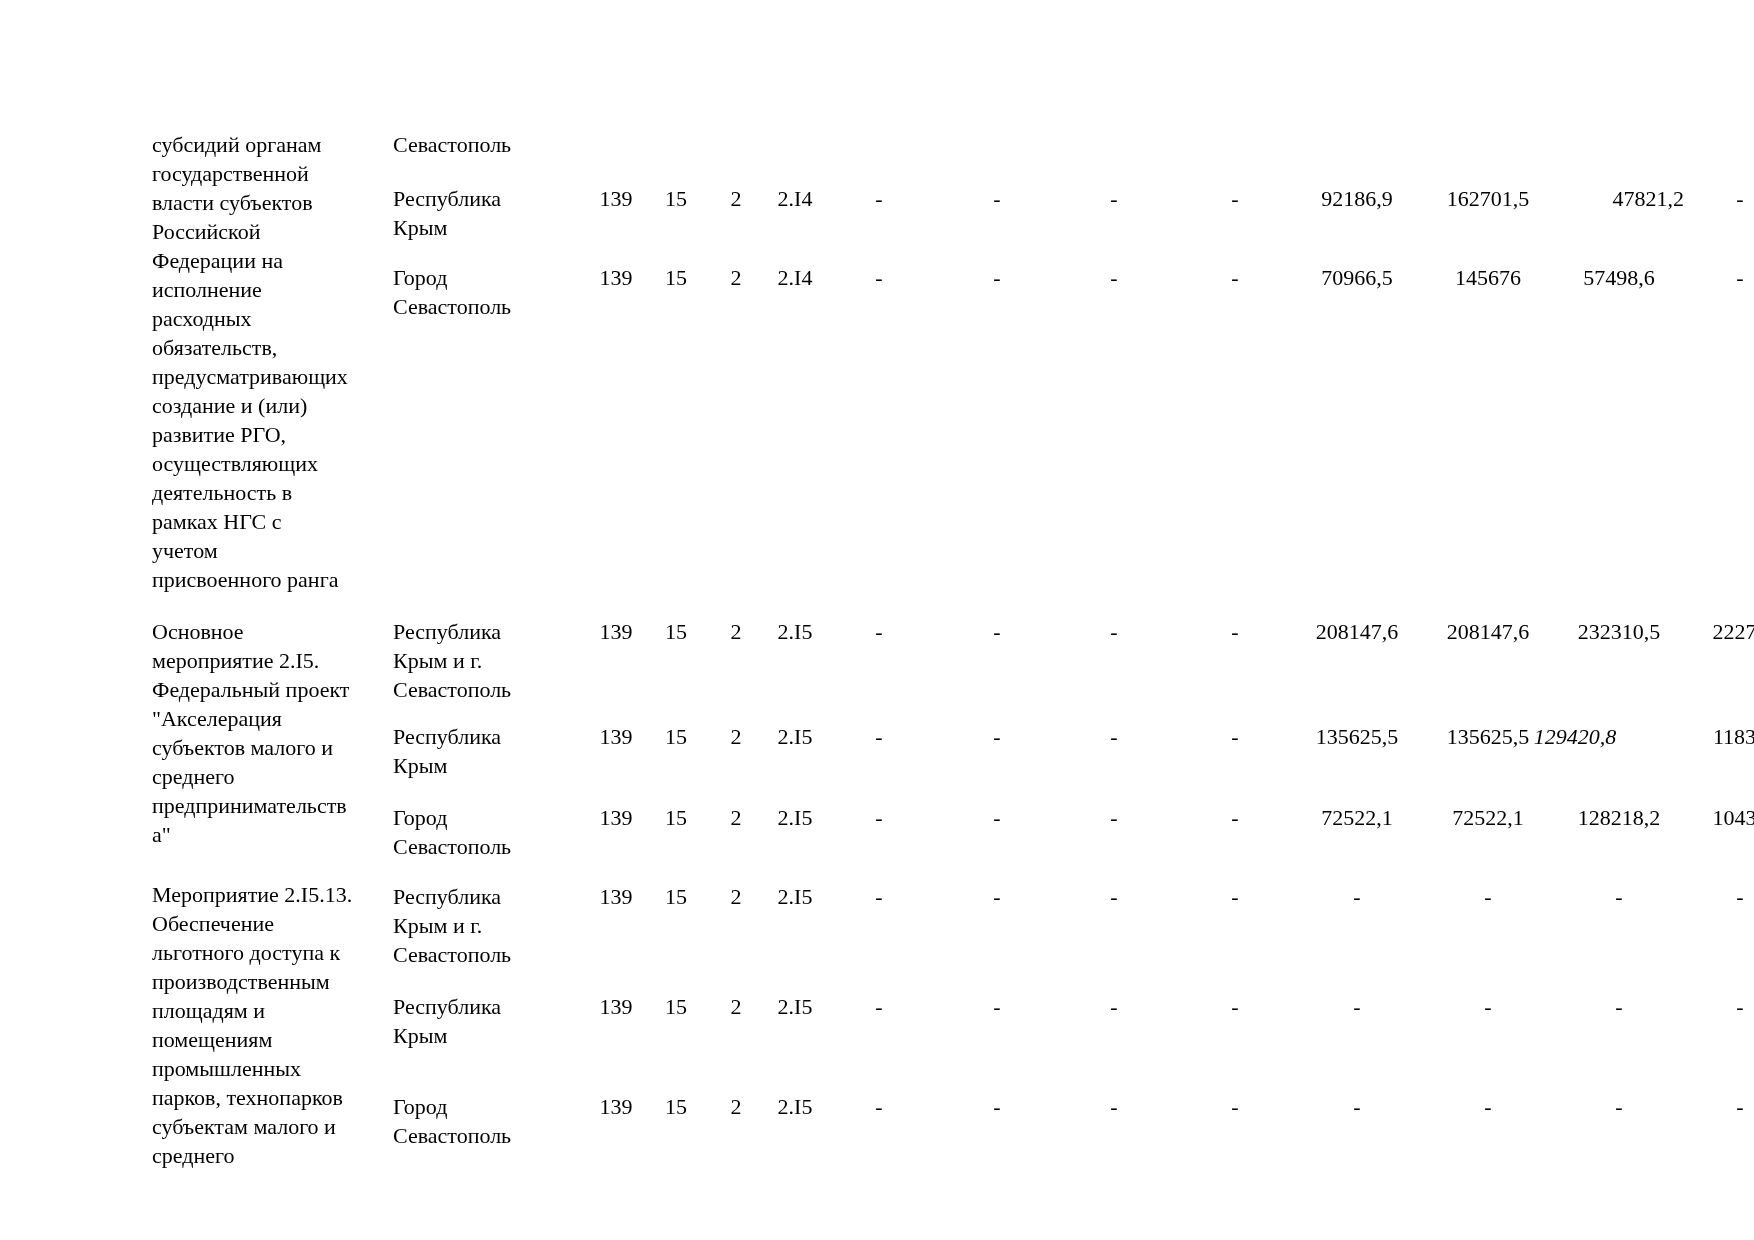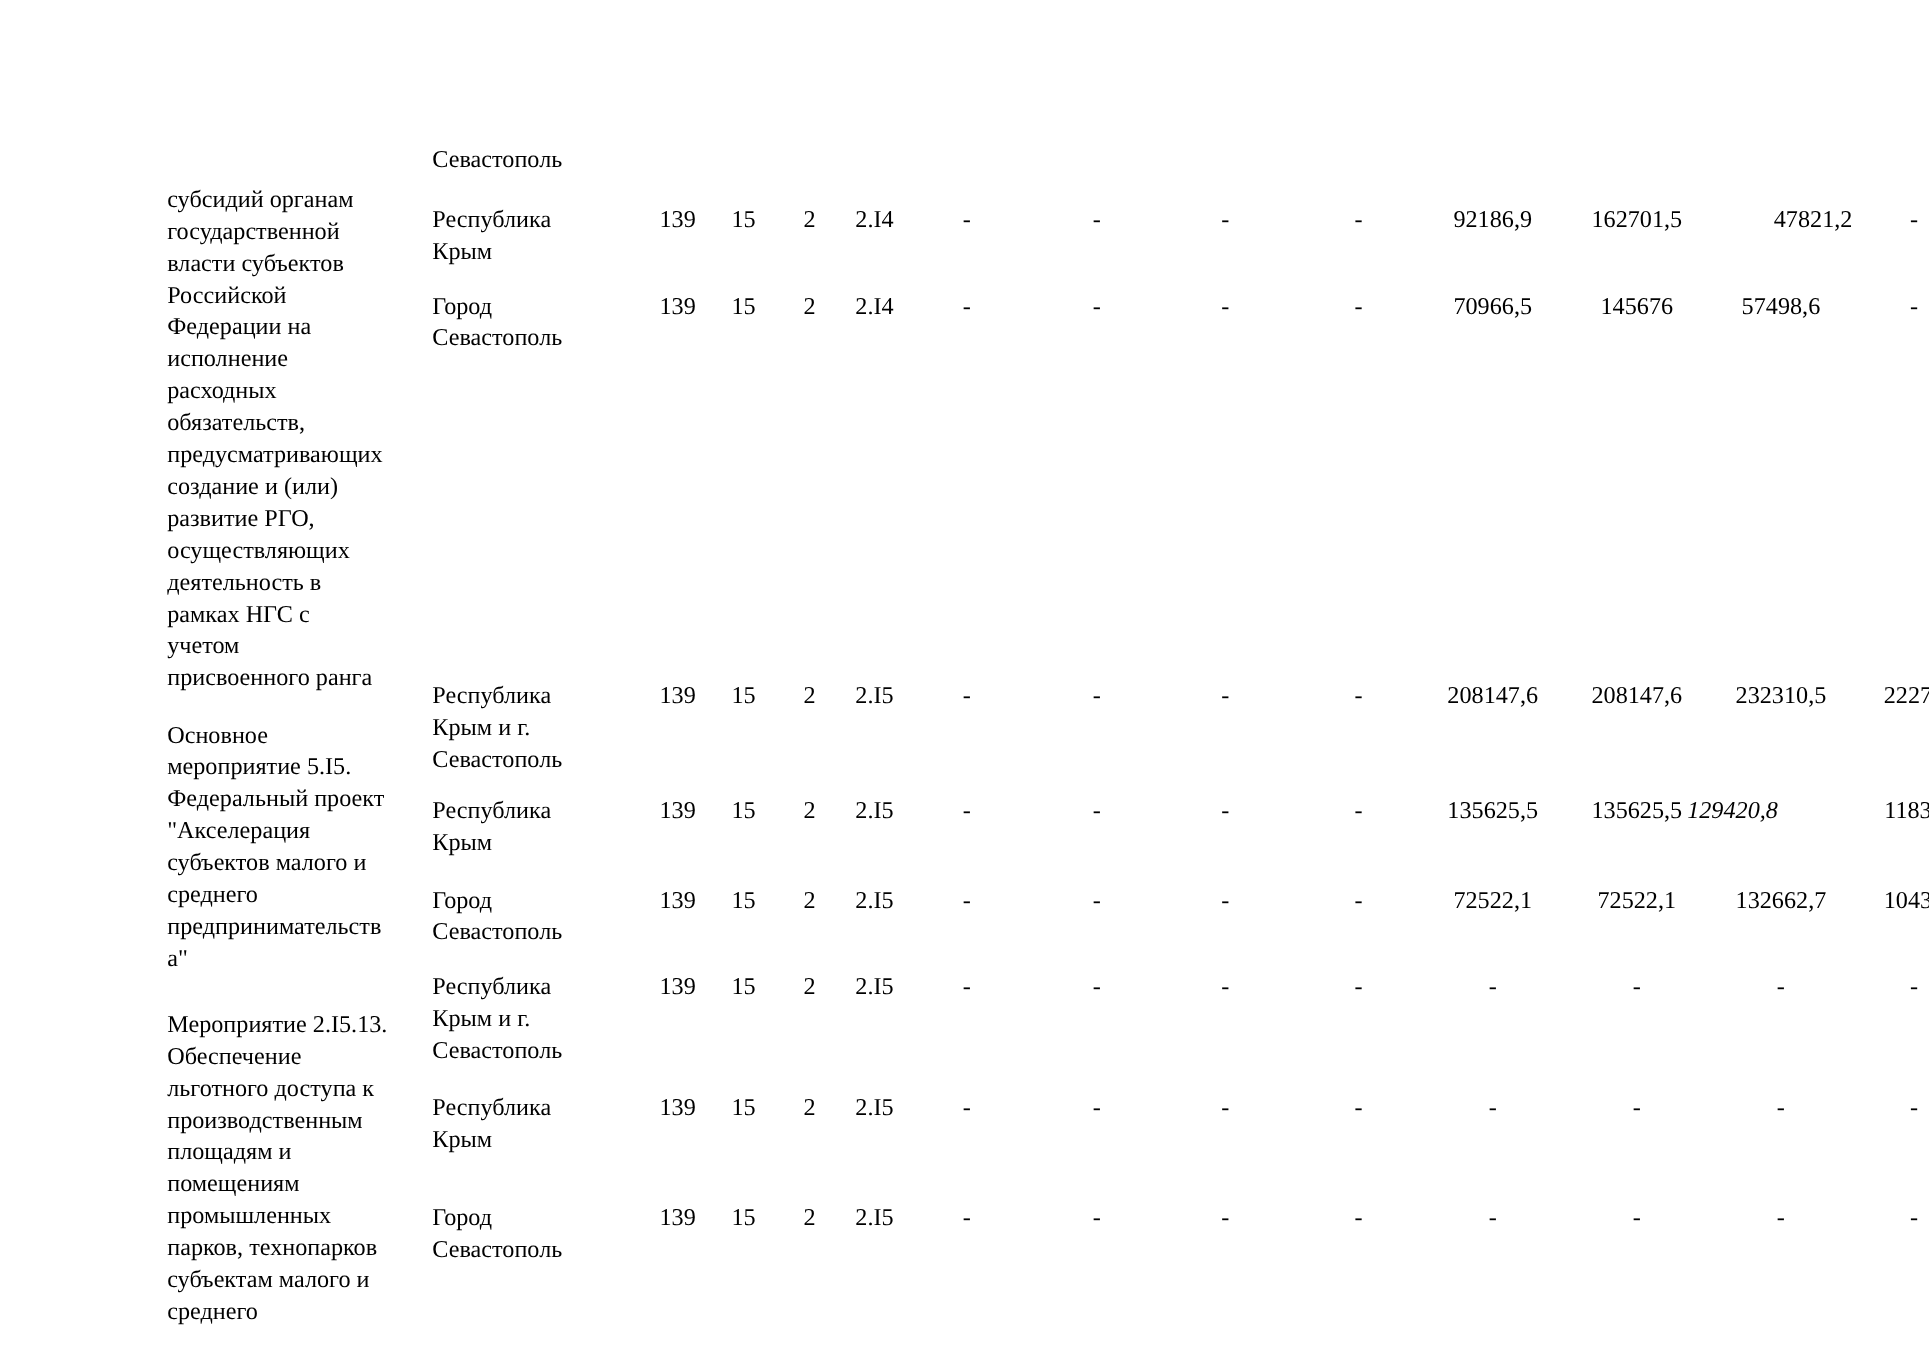--- a/index.html
+++ b/index.html
@@ -17,21 +17,20 @@
     font-family: "Liberation Serif", "DejaVu Serif", serif;
     font-size: 22px;
     line-height: 29px;
   }
   .para {
     position: absolute;
     left: 152px;
     width: 232px;
     white-space: pre-line;
     text-align: left;
-    margin-top: 36px;
   }
   .row {
     position: absolute;
     left: 0;
     width: 100%;
   }
   .cell {
     position: absolute;
     top: 0;
   }
@@ -62,21 +61,21 @@
 обязательств,
 предусматривающих
 создание и (или)
 развитие РГО,
 осуществляющих
 деятельность в
 рамках НГС с
 учетом
 присвоенного ранга</div>
       <div class="para" style="top: 617px;">Основное
-мероприятие 5.I5.
+мероприятие 2.I5.
 Федеральный проект
 "Акселерация
 субъектов малого и
 среднего
 предпринимательств
 а"</div>
       <div class="para" style="top: 880px;">Мероприятие 2.I5.13.
 Обеспечение
 льготного доступа к
 производственным
@@ -162,21 +161,21 @@
         <div class="cell value" style="left: 551px;">139</div>
         <div class="cell value" style="left: 611px;">15</div>
         <div class="cell value" style="left: 671px;">2</div>
         <div class="cell value" style="left: 730px;">2.I5</div>
         <div class="cell value" style="left: 814px;">-</div>
         <div class="cell value" style="left: 932px;">-</div>
         <div class="cell value" style="left: 1049px;">-</div>
         <div class="cell value" style="left: 1170px;">-</div>
         <div class="cell value" style="left: 1292px;">72522,1</div>
         <div class="cell value" style="left: 1423px;">72522,1</div>
-        <div class="cell value" style="left: 1554px;">132662,7</div>
+        <div class="cell value" style="left: 1554px;">128218,2</div>
         <div class="cell value" style="left: 1675px;">10438</div>
       </div>
       <div class="row" style="top: 882px;">
         <div class="cell region">Республика
 Крым и г.
 Севастополь</div>
         <div class="cell value" style="left: 551px;">139</div>
         <div class="cell value" style="left: 611px;">15</div>
         <div class="cell value" style="left: 671px;">2</div>
         <div class="cell value" style="left: 730px;">2.I5</div>

